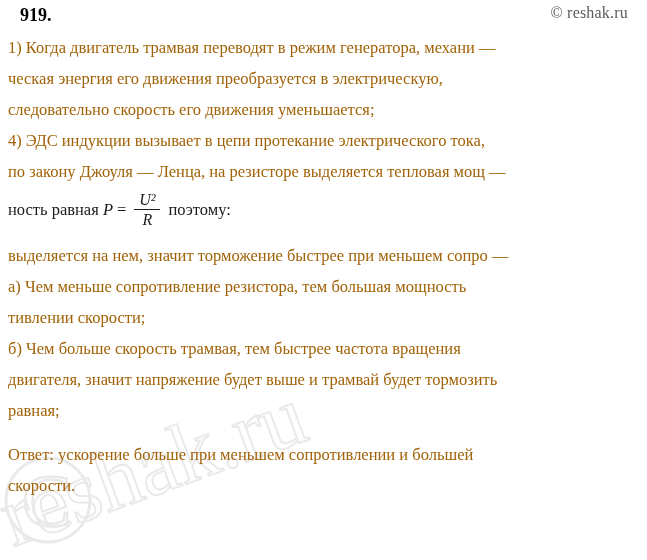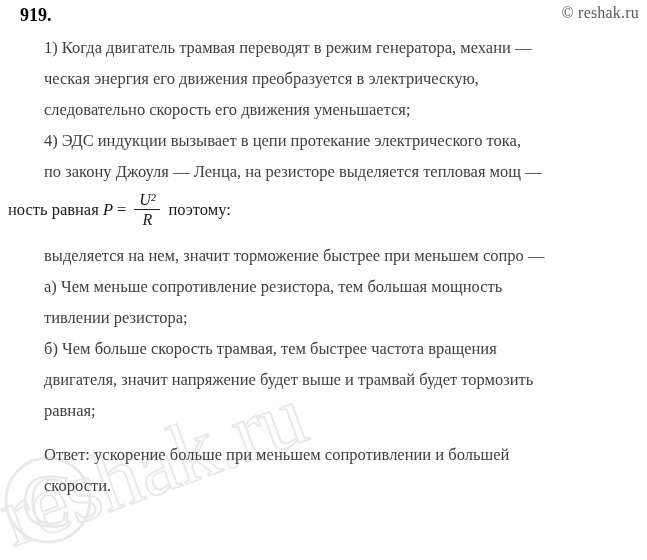--- a/index.html
+++ b/index.html
@@ -20,21 +20,21 @@
     position: relative;
     width: 647px;
     height: 560px;
     box-sizing: border-box;
     padding: 6px 10px 0 4px;
   }
 
   .watermark-top {
     position: absolute;
     top: 4px;
-    right: 8px;
+    right: 19px;
     font-family: "Liberation Serif", serif;
     font-size: 16px;
     color: #5b5b5b;
     letter-spacing: 0.2px;
     white-space: nowrap;
   }
 
   .task-number {
     font-size: 18px;
     font-weight: bold;
@@ -45,23 +45,22 @@
 
   .body-text {
     position: relative;
     z-index: 2;
     margin-left: 4px;
   }
 
   .line {
     font-size: 16.5px;
     line-height: 31px;
-    color: #404040;
+    color: #a16207;
     white-space: pre-wrap;
-    margin-left: 36px;
   }
 
   .formula-line {
     display: flex;
     align-items: center;
     font-size: 16.5px;
     line-height: 30px;
     min-height: 46px;
   }
   .formula-line .pre,
@@ -154,21 +153,21 @@
         <span class="bar"></span>
         <span class="den">R</span>
       </span>
       <span class="post"> поэтому:</span>
     </div>
 
     <div class="gap-small"></div>
 
     <div class="line">выделяется на нем, значит торможение быстрее при меньшем сопро —</div>
     <div class="line">а) Чем меньше сопротивление резистора, тем большая мощность</div>
-    <div class="line">тивлении резистора;</div>
+    <div class="line">тивлении скорости;</div>
     <div class="line">б) Чем больше скорость трамвая, тем быстрее частота вращения</div>
     <div class="line">двигателя, значит напряжение будет выше и трамвай будет тормозить</div>
     <div class="line">равная;</div>
 
     <div class="gap-med"></div>
 
     <div class="line">Ответ: ускорение больше при меньшем сопротивлении и большей</div>
     <div class="line">скорости.</div>
 
   </div>

